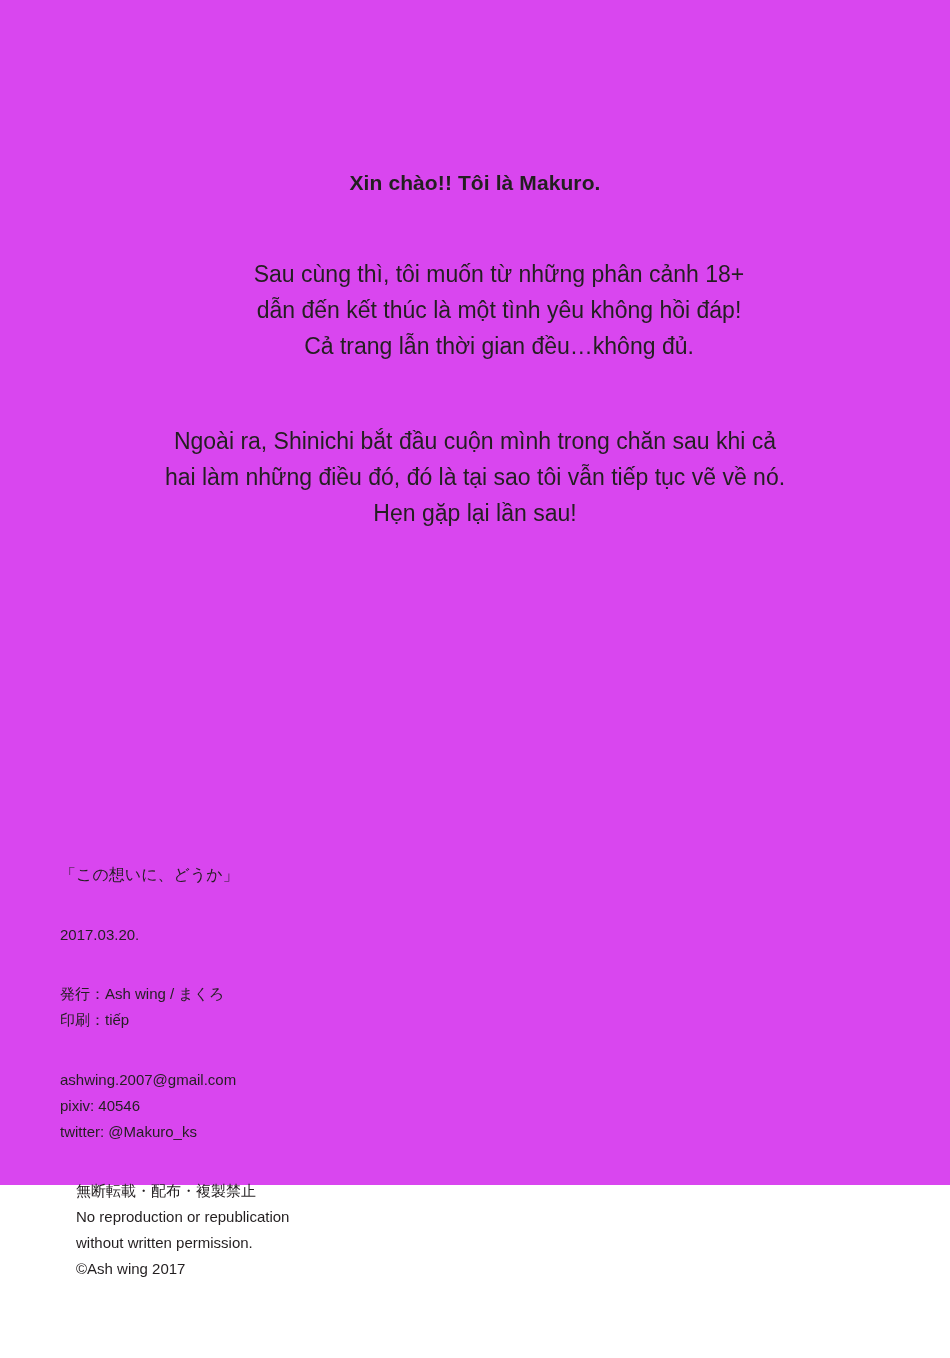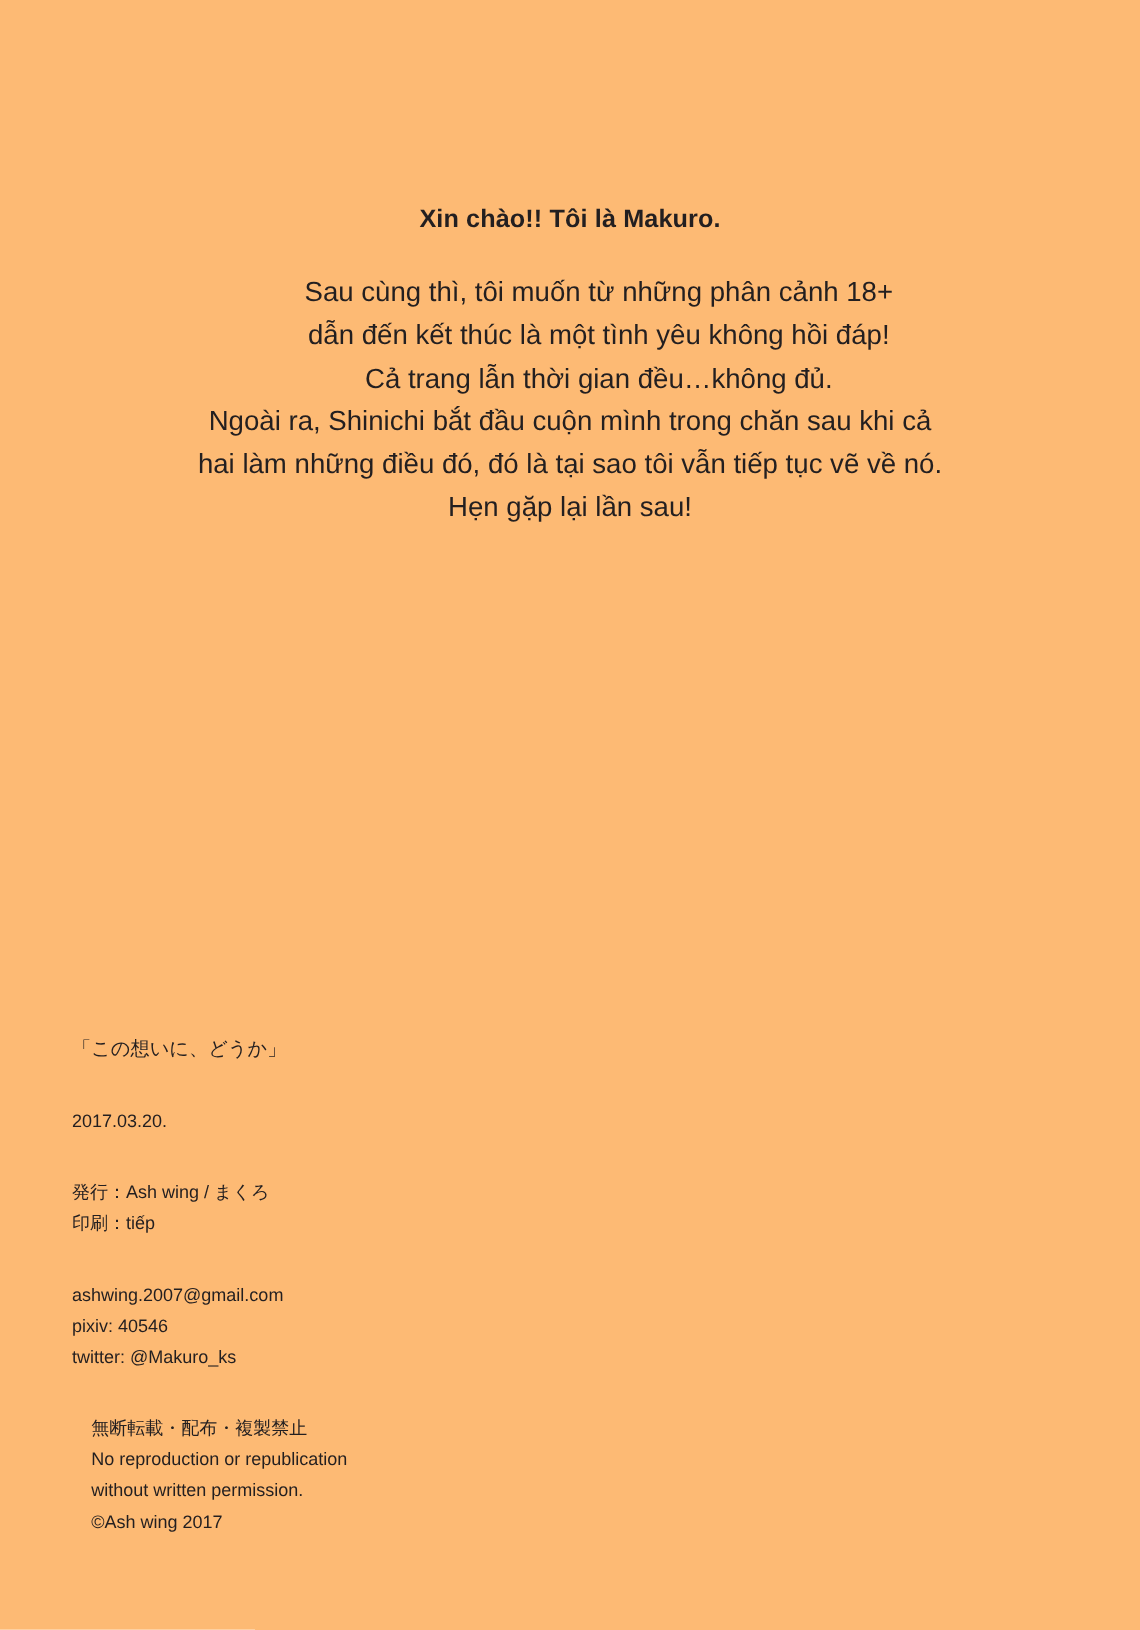--- a/index.html
+++ b/index.html
@@ -12,22 +12,22 @@
     height: 1358px;
     position: relative;
     font-family: "Liberation Sans", sans-serif;
     color: #231f20;
     overflow: hidden;
   }
 
   .page {
     position: relative;
     width: 950px;
-    height: 1358px;
-    background: #fdba74;
+    height: 1185px;
+    background: #d946ef;
   }
 
   
   .afterword {
     position: absolute;
     left: 0;
     right: 0;
     top: 168px;
     text-align: center;
   }
@@ -41,22 +41,22 @@
   }
 
   .para {
     font-size: 23px;
     line-height: 1.55;
     color: #231f20;
     font-weight: 400;
   }
 
   .para-1 { margin-top: 62px; }
-  .para-2 { margin-top: 28px; padding-left: 48px; }
-  .para-3 { }
+  .para-2 { margin-top: 59px; padding-left: 48px; }
+  .para-3 { margin-top: 60px; }
 
   .para .line {
     display: block;
     white-space: nowrap;
   }
 
   
   .colophon {
     position: absolute;
     left: 60px;

